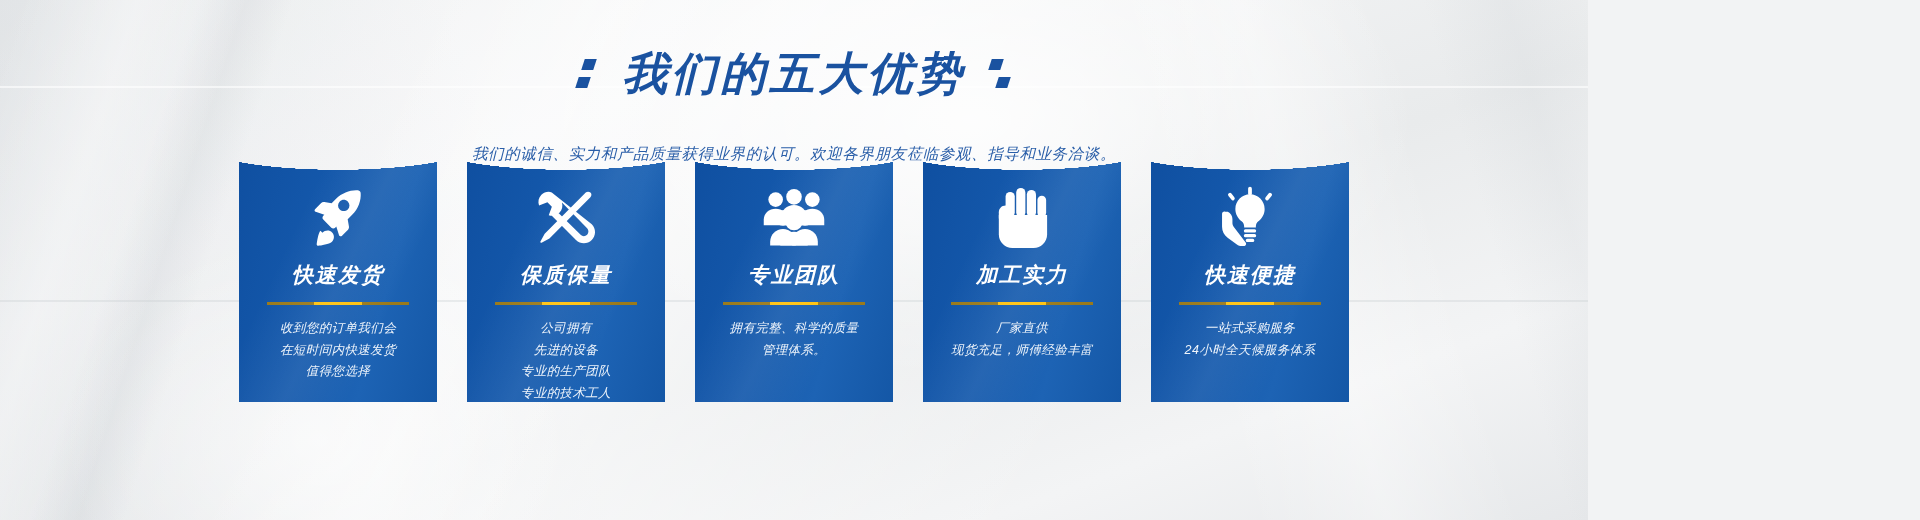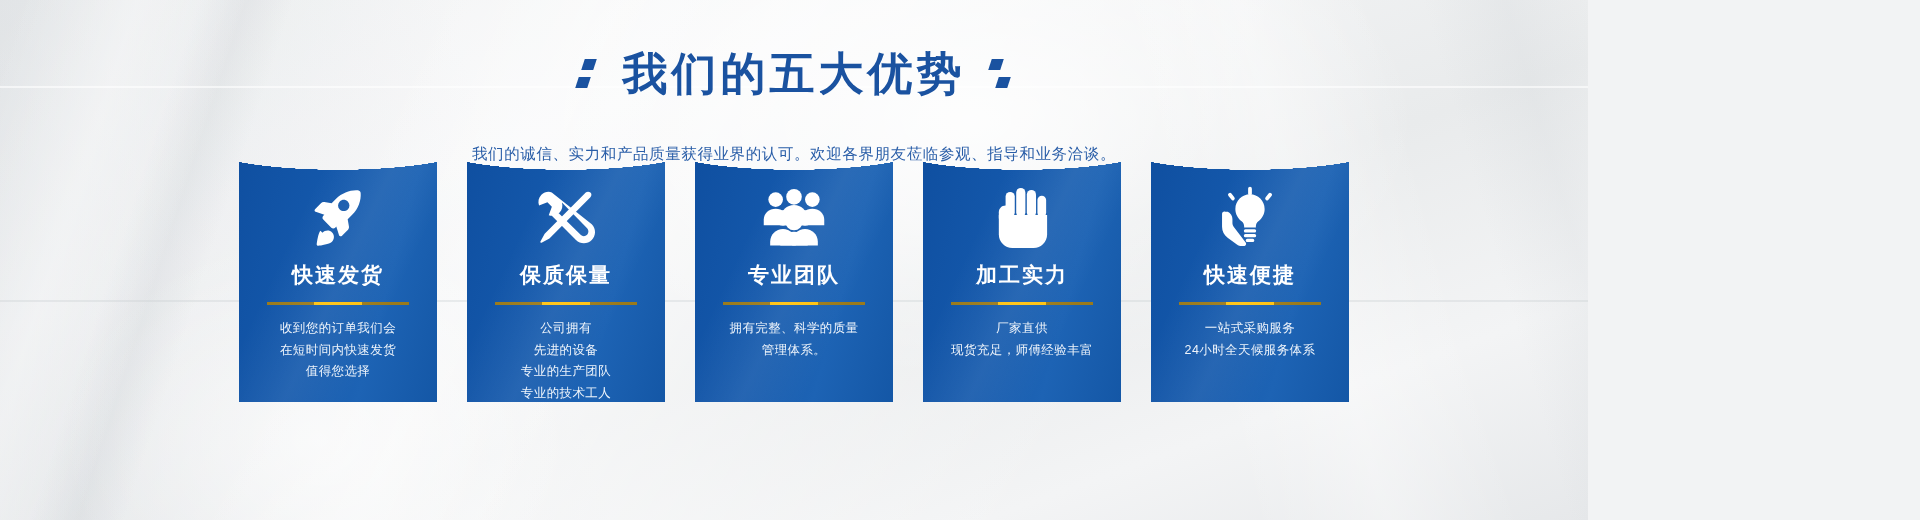--- a/index.html
+++ b/index.html
@@ -16,20 +16,21 @@
 
   .banner {
     position: relative;
     width: 1588px;
     height: 520px;
     overflow: hidden;
     background:
       linear-gradient(118deg, rgba(255,255,255,0.0) 0%, rgba(255,255,255,0.55) 42%, rgba(255,255,255,0.0) 70%),
       linear-gradient(72deg, rgba(210,214,218,0.55) 0%, rgba(255,255,255,0.0) 35%),
       linear-gradient(160deg, #eceeef 0%, #f4f5f6 30%, #e9ebec 58%, #f3f4f5 80%, #e6e8ea 100%);
+    font-style: italic;
   }
 
   
   .bg-streak {
     position: absolute;
     pointer-events: none;
     background: linear-gradient(90deg, rgba(255,255,255,0) 0%, rgba(255,255,255,0.75) 50%, rgba(255,255,255,0) 100%);
   }
   .bg-streak.s1 { left: -60px;  top: -120px; width: 220px; height: 780px; transform: rotate(18deg); opacity: .55; }
   .bg-streak.s2 { left: 120px;  top: -160px; width: 90px;  height: 820px; transform: rotate(18deg); opacity: .40;

